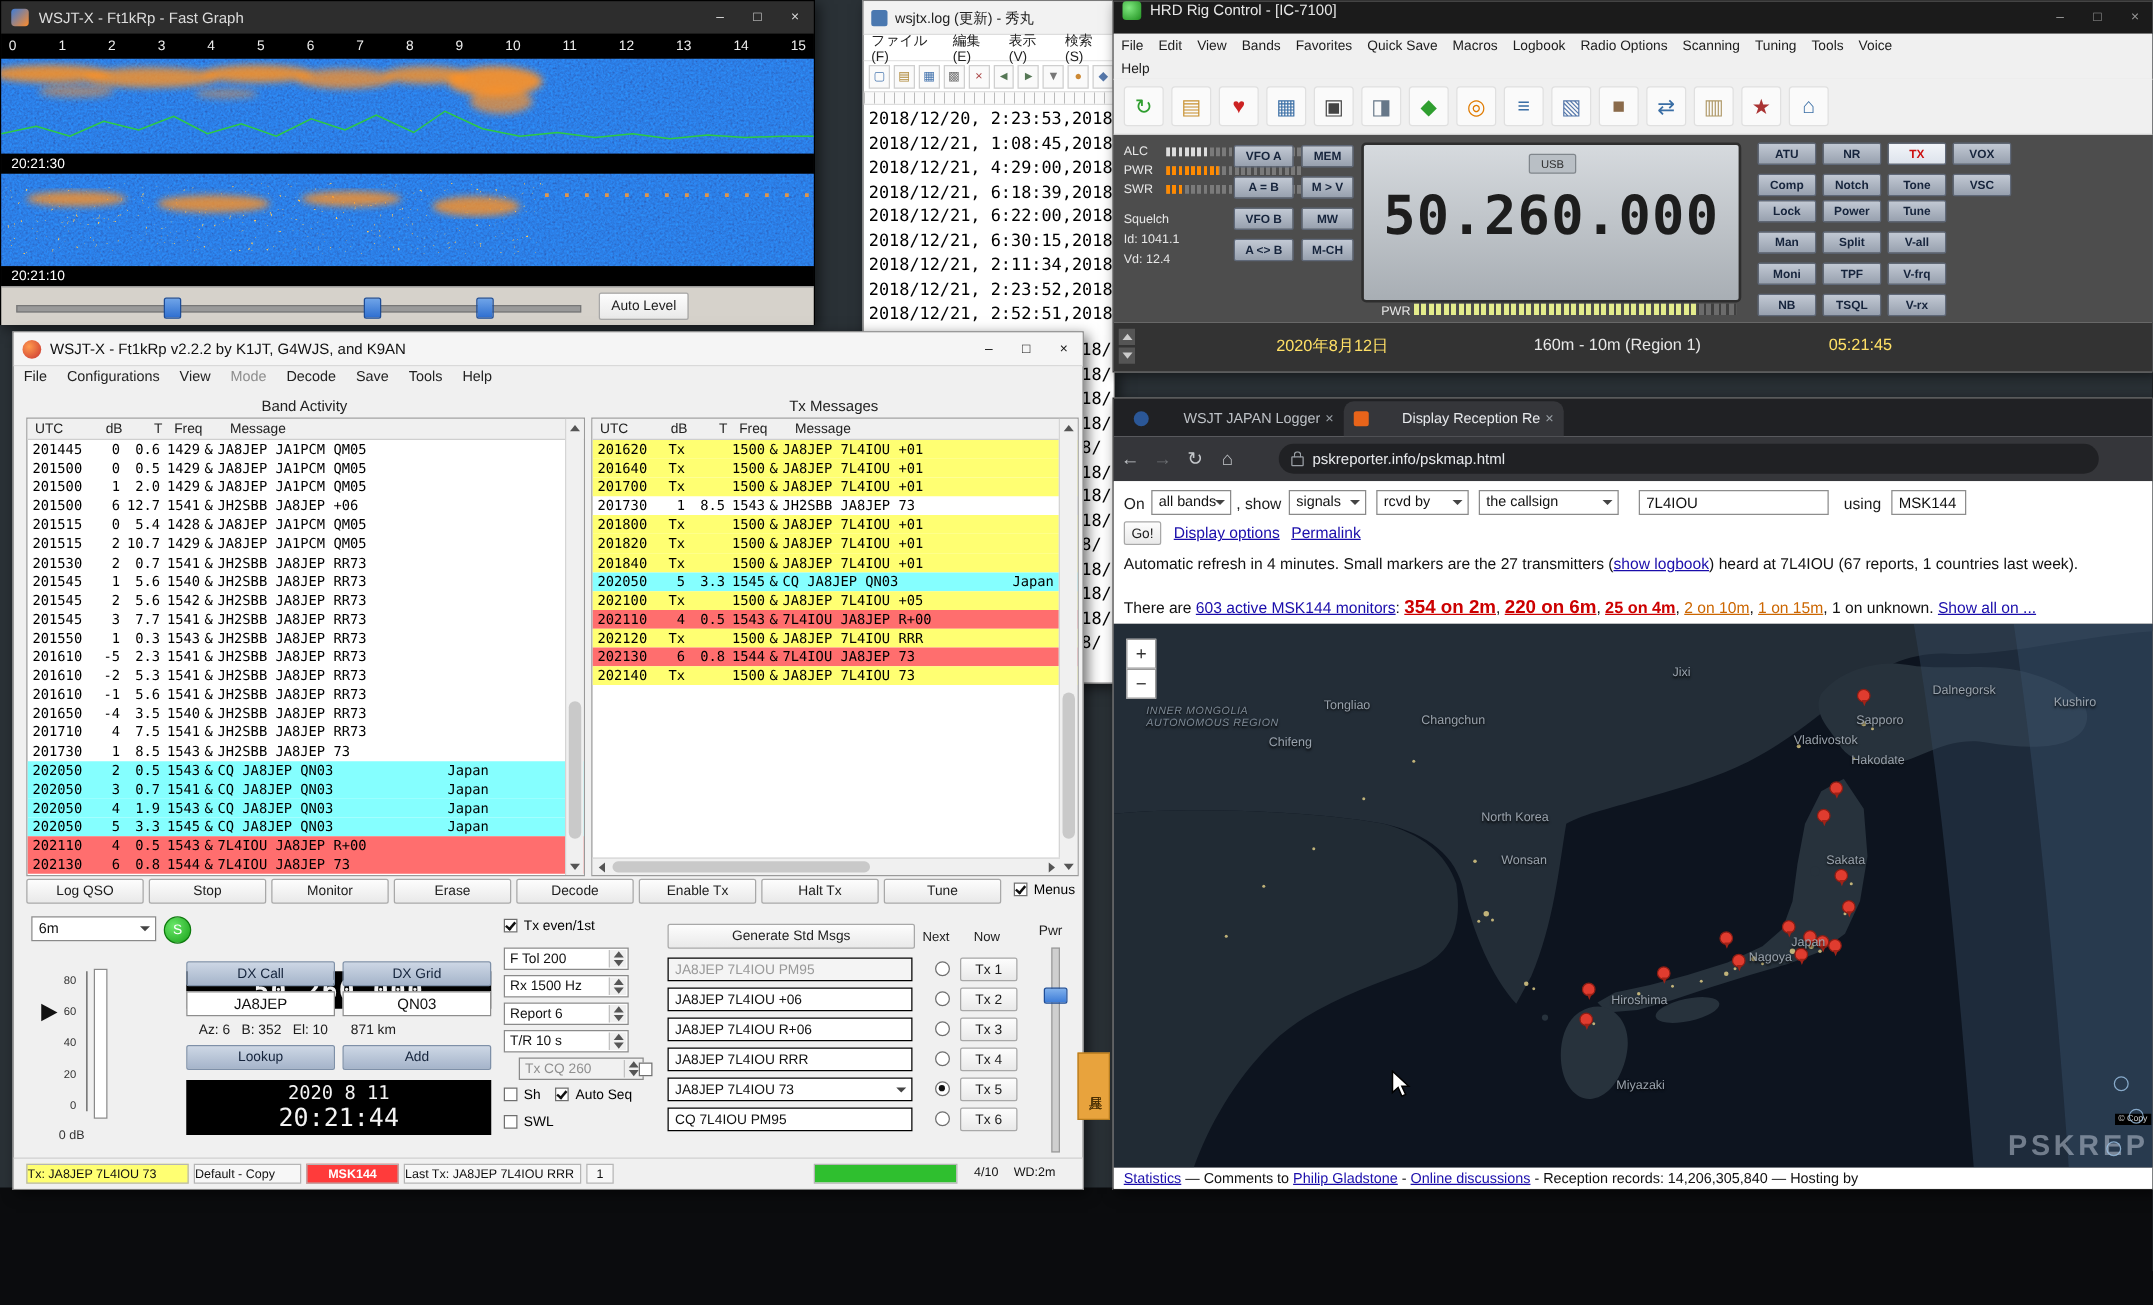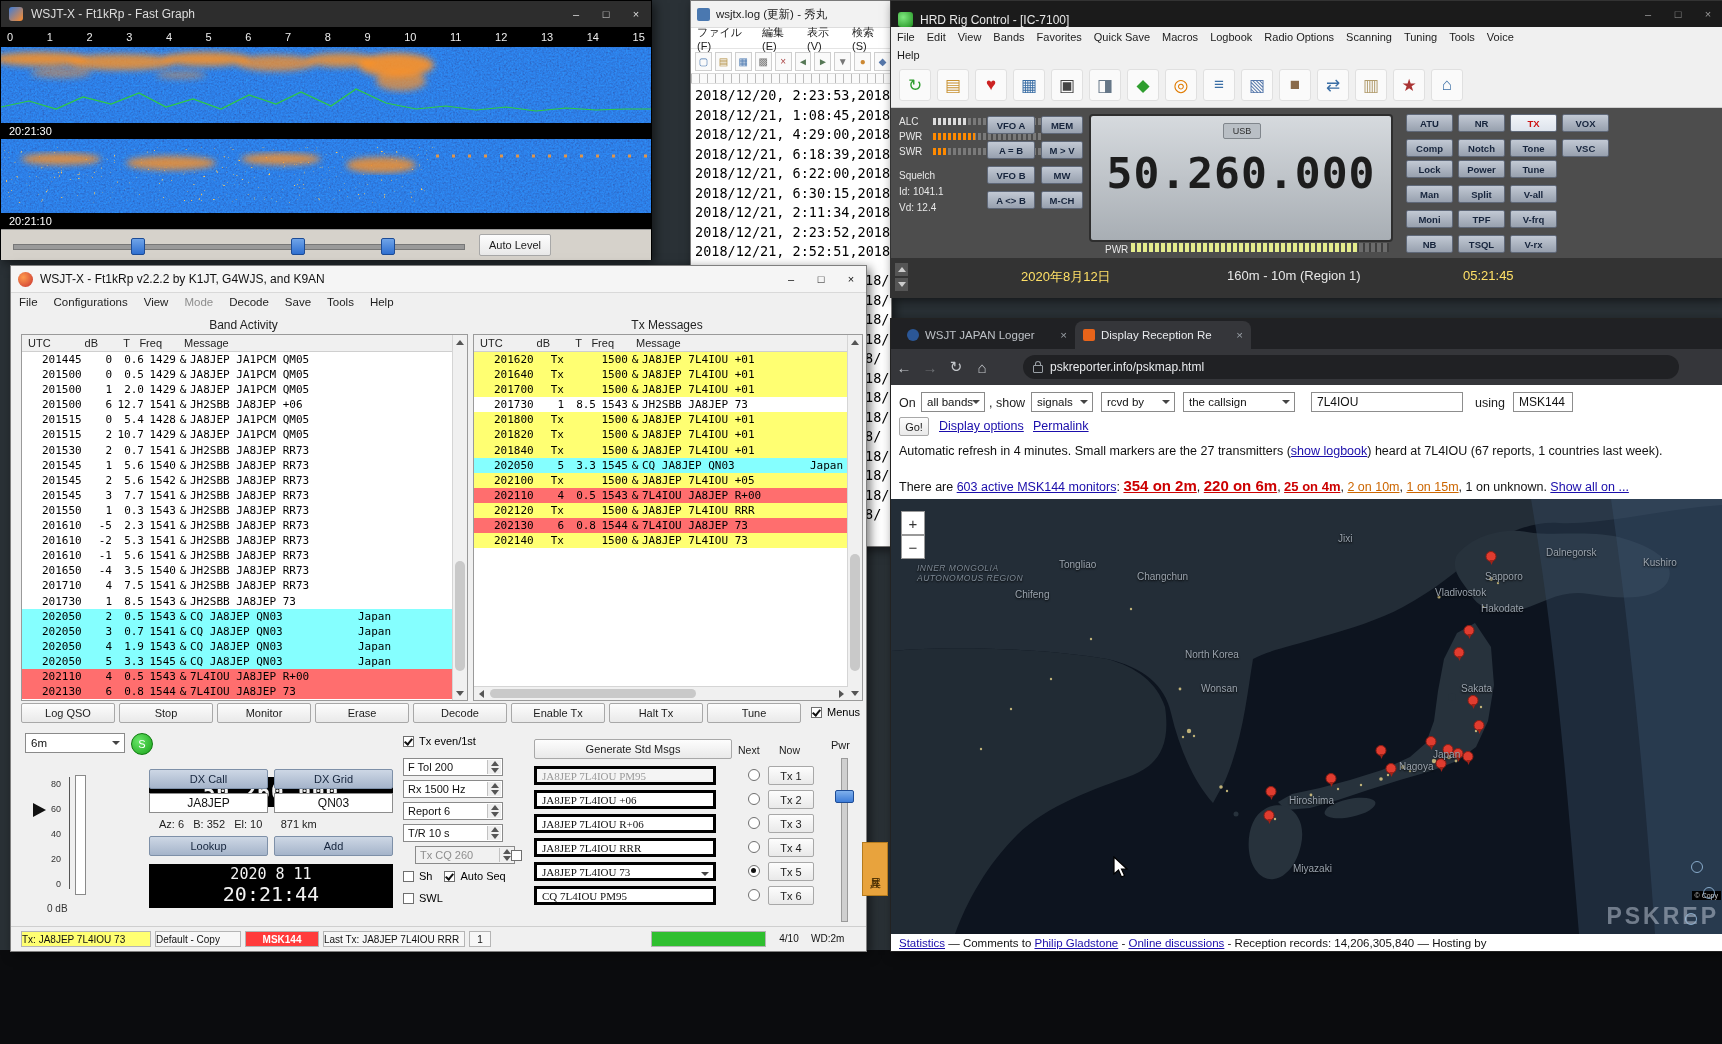--- a/index.html
+++ b/index.html
@@ -49,53 +49,53 @@
   #ed .frag{position:absolute;left:174px;top:270px;font-family:"DejaVu Sans Mono",monospace;font-size:13.5px;line-height:19.5px;color:#000;}
   
   #wx{left:10px;top:265px;width:855px;height:685px;background:#f0f0f0;border:1px solid #7f7f7f;}
   #wx .tb{position:absolute;left:0;top:0;right:0;height:26px;background:#f5f5f5;border-bottom:1px solid #d9d9d9;display:flex;align-items:center;font-size:12px;color:#111;}
   #wx .mb{position:absolute;left:0;top:26px;right:0;height:20px;display:flex;align-items:center;font-size:11.5px;color:#222;}
   #wx .mb span{padding:0 8px;}
   #wx .mb span:nth-child(4){color:#8d8d8d;}
   .grouplabel{position:absolute;font-size:12px;color:#222;text-align:center;}
   .panel{position:absolute;background:#fff;border:1px solid #9a9a9a;overflow:hidden;}
   .thead{display:flex;font-size:11px;background:#f0f0f0;height:16px;line-height:16px;padding-left:6px;border-bottom:1px solid #cfcfcf;color:#222;}
-  .trow{display:flex;height:15.1px;line-height:15px;font-family:"DejaVu Sans Mono",monospace;font-size:11px;padding-left:20px;white-space:pre;position:relative;color:#000;}
+  .trow{display:flex;height:15.1px;line-height:15px;font-family:"DejaVu Sans Mono",monospace;font-size:11px;padding-left:4px;white-space:pre;position:relative;color:#000;}
   .trow[data-hl="y"]{background:#ffff72;}
   .trow[data-hl="c"]{background:#85ffff;}
   .trow[data-hl="r"]{background:#ff6e6e;}
   .c-utc{width:44px;}.c-db{width:26px;text-align:right;}.c-t{width:32px;text-align:right;}
   .c-fq{width:32px;text-align:right;}.c-md{width:14px;text-align:center;}
   .c-loc{position:absolute;left:336px;}
   .sbv{position:absolute;top:0;bottom:0;right:0;width:14px;background:#f0f0f0;border-left:1px solid #d5d5d5;}
   .sbh{position:absolute;left:0;right:14px;bottom:0;height:13px;background:#f0f0f0;border-top:1px solid #d5d5d5;}
   .sbt{position:absolute;background:#c9c9c9;border-radius:5px;}
   .sbarr{position:absolute;width:14px;height:14px;display:flex;align-items:center;justify-content:center;}
   .wxbtnrow{position:absolute;left:10px;top:437px;display:flex;gap:4px;}
   .wxbtnrow .btn{width:94px;height:20px;}
   .spinrow{height:22px;position:relative;}
   .spinbox{position:absolute;left:0;top:0;width:100px;height:18px;background:#fff;border:1px solid #8a8a8a;font-size:11px;
            display:flex;align-items:center;padding-left:4px;box-sizing:border-box;color:#111;}
   .spinrow[data-dis] .spinbox{background:#f1f1f1;color:#8f8f8f;margin-left:12px;}
   .sparr{position:absolute;right:1px;top:1px;bottom:1px;width:13px;border-left:1px solid #c2c2c2;display:flex;flex-direction:column;align-items:center;justify-content:space-around;background:#efefef;}
   .xchk{display:none;}
   .spinrow[data-chk] .xchk{display:inline-block;position:absolute;left:108px;top:4px;}
   .slot{position:relative;height:24px;}
-  .msgfield{position:absolute;left:0;top:0;width:182px;height:19px;background:#fff;border:3px solid #000000;font-size:11px;
-            display:flex;align-items:center;padding-left:5px;box-sizing:border-box;color:#111;white-space:nowrap;font-family:Liberation Serif, serif;}
+  .msgfield{position:absolute;left:0;top:0;width:196px;height:19px;background:#fff;border:1px solid #000000;font-size:11px;
+            display:flex;align-items:center;padding-left:5px;box-sizing:border-box;color:#111;white-space:nowrap;}
   .slot[data-dim] .msgfield{color:#999;background:#f4f4f4;}
   .slot[data-combo] .msgfield::after{content:"";position:absolute;right:4px;top:7px;border:4px solid transparent;border-top-color:#444;}
   .slot .btn{position:absolute;left:234px;top:0;width:46px;height:19px;text-align:center;}
   .slot .radio{left:214px;top:3px;}
   .statusbar{position:absolute;left:0;right:0;bottom:0;height:24px;background:#f0f0f0;border-top:1px solid #cfcfcf;}
   .seg{position:absolute;top:4px;height:16px;border:1px solid #b5b5b5;font-size:10px;line-height:15px;padding:0 0;
        background:#f7f7f7;color:#111;white-space:nowrap;overflow:hidden;box-sizing:border-box;}
   
   #hrd{left:890px;top:0;width:832px;height:296px;background:#f0f0f0;border:1px solid #333;}
-  #hrd .tb{position:absolute;left:0;top:0;right:0;height:26px;background:#1b1b1b;color:#e8e8e8;display:flex;align-items:flex-end;font-size:12px;}
+  #hrd .tb{position:absolute;left:0;top:0;right:0;height:26px;background:#1b1b1b;color:#e8e8e8;display:flex;align-items:flex-start;font-size:12px;}
   #hrd .mb1{position:absolute;left:0;top:26px;right:0;height:19px;display:flex;align-items:center;font-size:11px;color:#1c1c1c;background:#f0f0f0;}
   #hrd .mb1 span{padding:0 6px;}
   #hrd .mb2{position:absolute;left:0;top:45px;right:0;height:17px;display:flex;align-items:center;font-size:11px;color:#1c1c1c;background:#f0f0f0;border-bottom:1px solid #ddd;}
   #hrd .mb2 span{padding:0 6px;}
   #hrd .tbar{position:absolute;left:0;top:62px;right:0;height:44px;background:#f0f0f0;border-bottom:1px solid #cfcfcf;display:flex;align-items:center;gap:6px;padding-left:8px;}
   .hico{width:30px;height:30px;border:1px solid #e0e0e0;border-radius:3px;background:#fafafa;display:flex;align-items:center;justify-content:center;font-size:17px;}
   #hrd .main{position:absolute;left:0;top:107px;right:0;height:150px;background:#4d4d4d;}
   .mlabel{position:absolute;font-size:10px;color:#e8e8e8;}
   .mtrack{position:absolute;height:7px;width:110px;background:repeating-linear-gradient(90deg,#7a7a7a 0 3px,#4d4d4d 3px 5px);}
   .mfill{position:absolute;left:0;top:0;bottom:0;background:repeating-linear-gradient(90deg,#ff8a00 0 3px,#4d4d4d 3px 5px);}
@@ -113,21 +113,21 @@
   #hrd .pwrfill{position:absolute;left:0;top:0;bottom:0;background:repeating-linear-gradient(90deg,#e4ec8c 0 4px,#4d4d4d 4px 6px);}
   #hrd .sb{position:absolute;left:0;right:0;top:257px;height:39px;background:#333;}
   
   #br{left:890px;top:318px;width:832px;height:632px;background:#fff;border:1px solid #222;}
   #br .tabs{position:absolute;left:0;top:0;right:0;height:30px;background:#202124;display:flex;padding-left:8px;}
   .tab{width:176px;height:28px;margin-top:2px;display:flex;align-items:center;padding:0 8px;border-radius:8px 8px 0 0;color:#bdc1c6;font-size:11.5px;box-sizing:border-box;}
   .tab[data-on]{background:#35363a;color:#e8eaed;}
   .tabico{width:12px;height:12px;border-radius:50%;margin-right:6px;flex:none;}
   .tabico[data-ic="blue"]{background:#2b5797;}
   .tabico[data-ic="orange"]{background:#e8641a;border-radius:2px;}
-  .tablabel{flex:1;white-space:nowrap;overflow:hidden;}
+  .tablabel{flex:1;white-space:nowrap;overflow:hidden;text-align:right;}
   .tabx{margin-left:4px;color:#9aa0a6;}
   #br .nav{position:absolute;left:0;top:30px;right:0;height:36px;background:#35363a;display:flex;align-items:center;}
   .navico{width:26px;text-align:center;font-size:15px;color:#c4c7cb;}
   .navico[data-dim]{color:#6d7074;}
   #br .pill{position:absolute;left:132px;top:36px;width:656px;height:24px;background:#202124;border-radius:12px;display:flex;align-items:center;color:#e8eaed;font-size:12px;padding-left:10px;box-sizing:border-box;}
   .lock{width:8px;height:6px;border:1.5px solid #9aa0a6;border-radius:1px;position:relative;margin-right:7px;margin-top:3px;}
   .lock::before{content:"";position:absolute;left:1px;top:-5px;width:4px;height:4px;border:1.5px solid #9aa0a6;border-bottom:none;border-radius:3px 3px 0 0;}
   #br .content{position:absolute;left:0;top:66px;right:0;bottom:0;background:#fff;font-size:12.5px;color:#111;}
   .lnk{color:#1a0dab;text-decoration:underline;cursor:pointer;}
   .pln{color:#111;}

